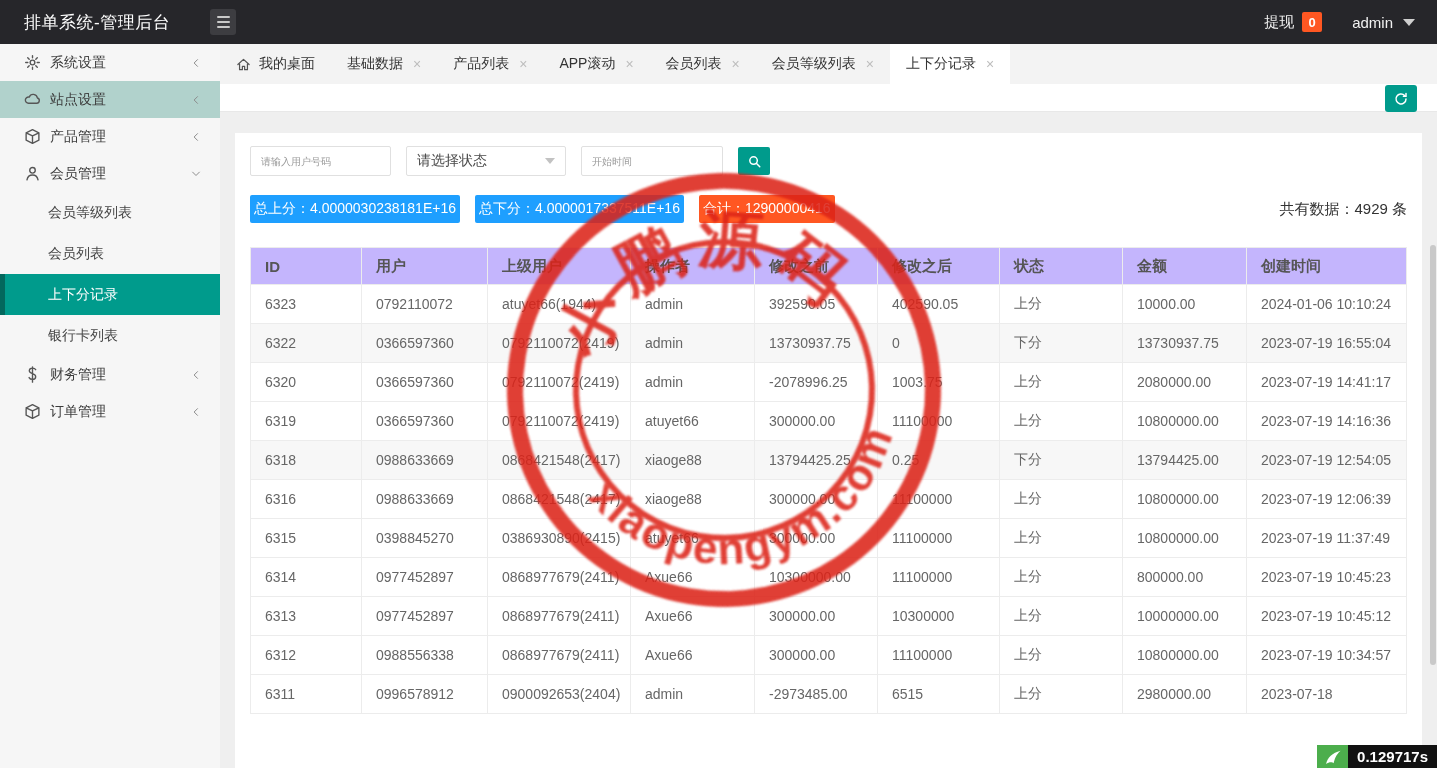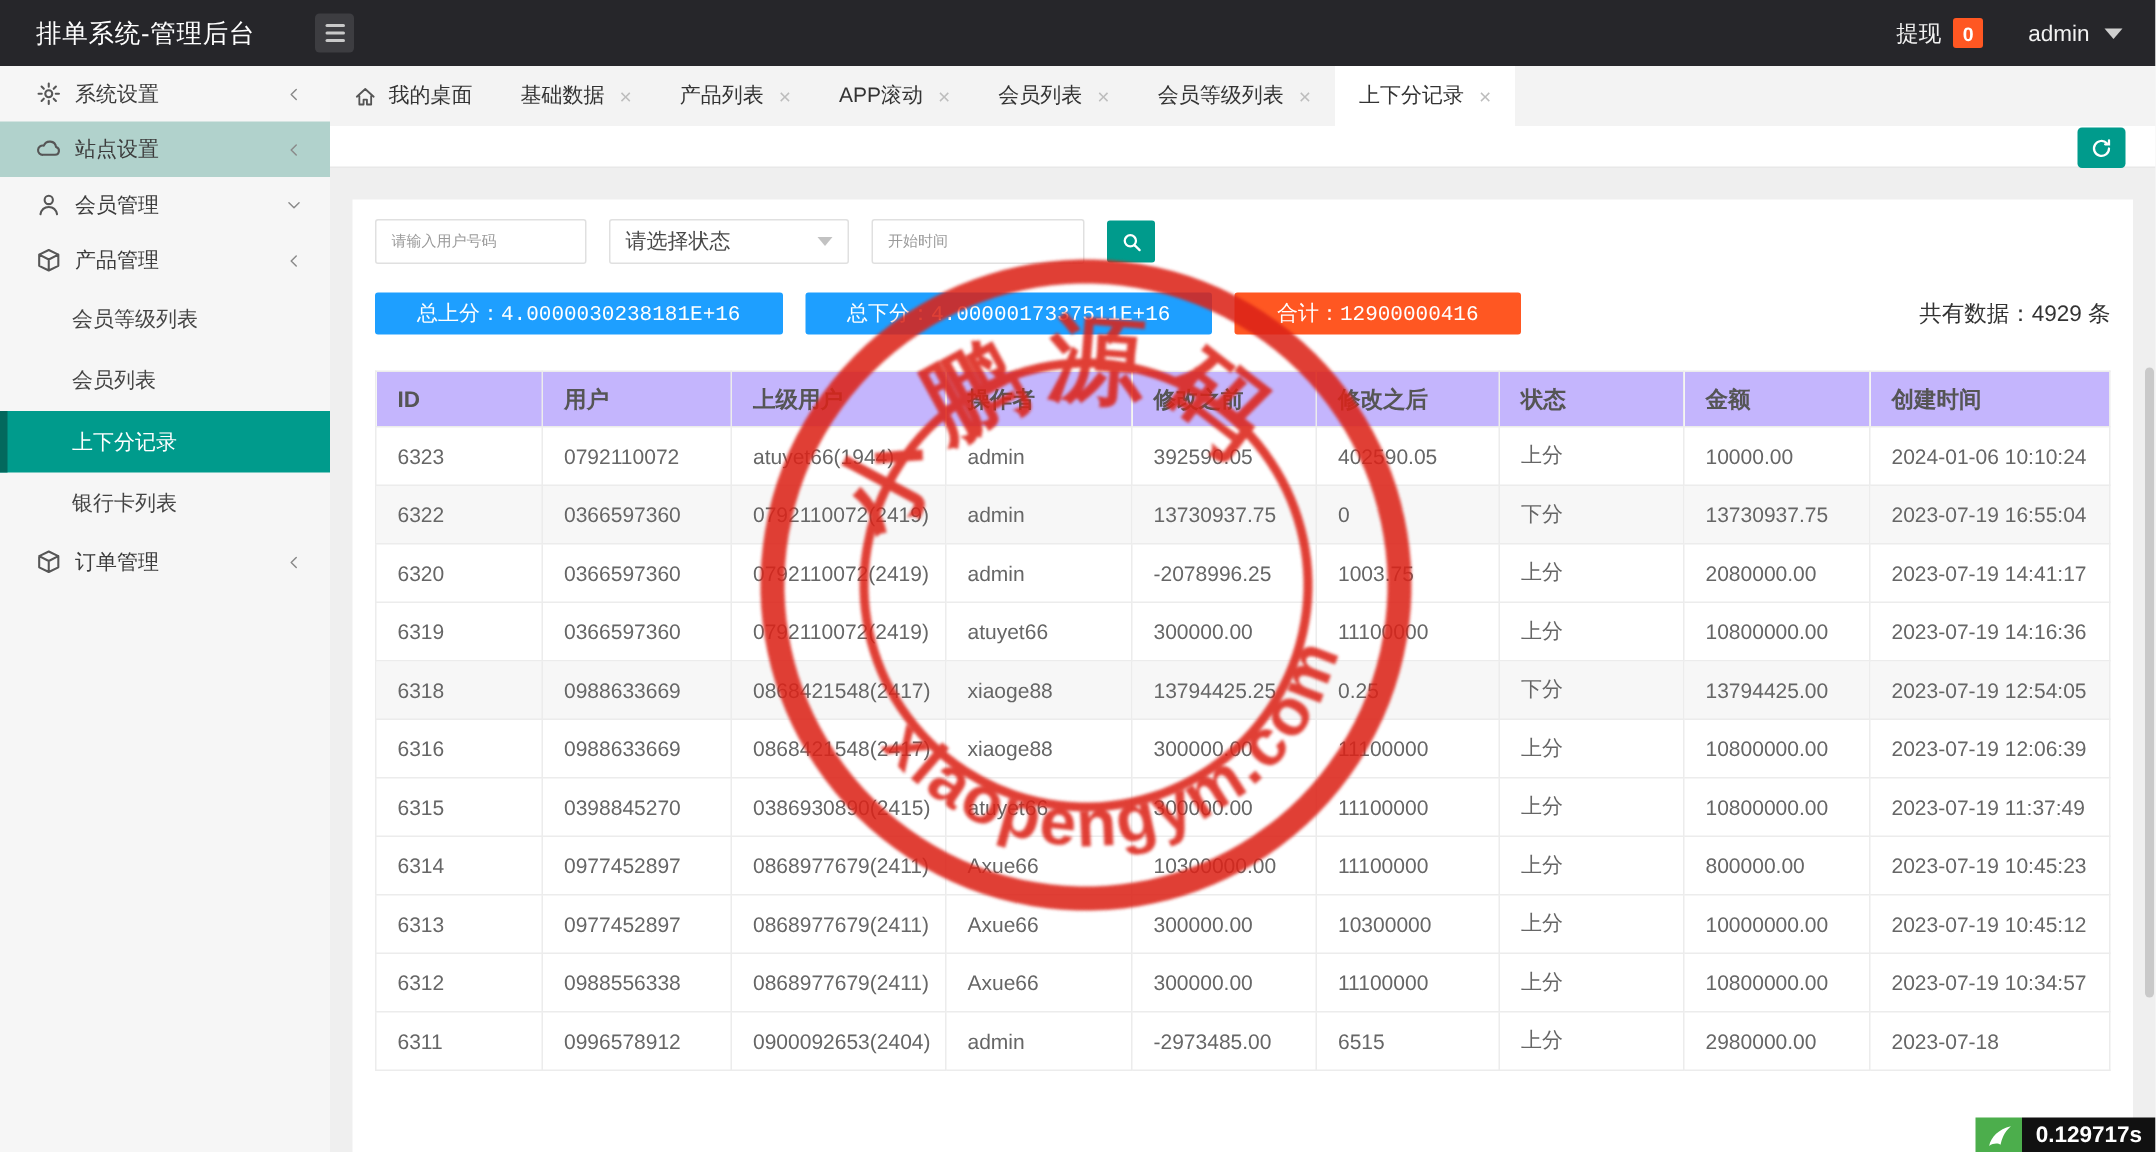--- a/index.html
+++ b/index.html
@@ -45,21 +45,21 @@
   .f-input { height:30px; border:1px solid #e0e0e0; border-radius:2px; padding:0 10px; font-size:10px; color:#333; font-family:inherit; outline:none; }
   .f-input::placeholder { color:#9a9a9a; }
   .f-user { width:141px; }
   .f-time { width:142px; }
   .f-select { width:160px; height:30px; border:1px solid #e0e0e0; border-radius:2px; padding:0 10px; font-size:14px; color:#4a4a4a; display:flex; align-items:center; cursor:pointer; position:relative; background:#fff; }
   .f-select .sel-caret { position:absolute; right:10px; width:0; height:0; border-left:5px solid transparent; border-right:5px solid transparent; border-top:6px solid #c2c2c2; }
   .search-btn { width:32px; height:28px; background:#009b8c; border:none; border-radius:2px; display:flex; align-items:center; justify-content:center; cursor:pointer; }
 
   
   .stats-row { display:flex; align-items:center; gap:15px; margin-top:19px; }
-  .stat-btn { height:28px; border:none; border-radius:2px; color:#fff; font-size:14px; padding:0 28px; display:flex; align-items:center; font-family:Liberation Mono, monospace; cursor:pointer; }
+  .stat-btn { height:28px; border:none; border-radius:2px; color:#fff; font-size:14px; padding:0 4px; display:flex; align-items:center; font-family:Liberation Sans, sans-serif; cursor:pointer; }
   .stat-blue { background:#1e9fff; }
   .stat-orange { background:#ff5722; }
   .total-count { margin-left:auto; font-size:15px; color:#333; }
 
   
   .tbl-wrap { margin-top:24px; }
   table { width:100%; border-collapse:collapse; table-layout:fixed; }
   th, td { border:1px solid #ececec; font-weight:normal; text-align:left; padding:0 14px; white-space:nowrap; overflow:hidden; }
   th { background:#c4b5fd; color:#555; font-size:15px; height:37px;font-weight:bold; }
   td { color:#666; font-size:14px; height:39px; }
@@ -121,48 +121,61 @@
           <span class="slabel">站点设置</span>
           <span class="sarrow">
             <svg width="12" height="12" viewBox="0 0 16 16" fill="none" stroke="currentColor" stroke-width="1.3" stroke-linecap="round" stroke-linejoin="round">
               <path d="M10 3.5 5.5 8l4.5 4.5"></path>
             </svg>
           </span>
         </div>
         <div class="side-item">
           <span class="sicon">
             <svg width="17" height="17" viewBox="0 0 16 16" fill="none" stroke="currentColor" stroke-width="1.3" stroke-linecap="round" stroke-linejoin="round">
+              <path d="M8 1.6 14 4.5v7L8 14.4 2 11.5v-7zM2 4.5l6 3 6-3M8 7.5v6.9"></path>
+            </svg>
+          </span>
+          <span class="slabel">产品管理</span>
+          <span class="sarrow">
+            <svg width="12" height="12" viewBox="0 0 16 16" fill="none" stroke="currentColor" stroke-width="1.3" stroke-linecap="round" stroke-linejoin="round">
+              <path d="M10 3.5 5.5 8l4.5 4.5"></path>
+            </svg>
+          </span>
+        </div>
+        <div class="side-item">
+          <span class="sicon">
+            <svg width="17" height="17" viewBox="0 0 16 16" fill="none" stroke="currentColor" stroke-width="1.3" stroke-linecap="round" stroke-linejoin="round">
               <circle cx="8" cy="5" r="2.6"></circle>
               <path d="M2.8 14c.6-3 2.7-4.6 5.2-4.6s4.6 1.6 5.2 4.6"></path>
             </svg>
           </span>
           <span class="slabel">会员管理</span>
           <span class="sarrow">
             <svg width="12" height="12" viewBox="0 0 16 16" fill="none" stroke="currentColor" stroke-width="1.3" stroke-linecap="round" stroke-linejoin="round">
               <path d="M3.5 5.5 8 10l4.5-4.5"></path>
-            </svg>
-          </span>
-        </div>
-        <div class="side-item">
-          <span class="sicon">
-            <svg width="17" height="17" viewBox="0 0 16 16" fill="none" stroke="currentColor" stroke-width="1.3" stroke-linecap="round" stroke-linejoin="round">
-              <path d="M8 1.6 14 4.5v7L8 14.4 2 11.5v-7zM2 4.5l6 3 6-3M8 7.5v6.9"></path>
-            </svg>
-          </span>
-          <span class="slabel">产品管理</span>
-          <span class="sarrow">
-            <svg width="12" height="12" viewBox="0 0 16 16" fill="none" stroke="currentColor" stroke-width="1.3" stroke-linecap="round" stroke-linejoin="round">
-              <path d="M10 3.5 5.5 8l4.5 4.5"></path>
             </svg>
           </span>
         </div>
         <div class="sub-item">会员等级列表</div>
         <div class="sub-item">会员列表</div>
         <div class="sub-item active">上下分记录</div>
         <div class="sub-item">银行卡列表</div>
+        <div class="side-item">
+          <span class="sicon">
+            <svg width="17" height="17" viewBox="0 0 16 16" fill="none" stroke="currentColor" stroke-width="1.3" stroke-linecap="round" stroke-linejoin="round">
+              <path d="M11 3.5c-.6-1-1.7-1.5-3-1.5-1.8 0-3 1-3 2.5C5 7.8 11 6.6 11 10c0 1.6-1.3 2.6-3 2.6-1.4 0-2.6-.6-3.2-1.7M8 .8v14.4"></path>
+            </svg>
+          </span>
+          <span class="slabel">财务管理</span>
+          <span class="sarrow">
+            <svg width="12" height="12" viewBox="0 0 16 16" fill="none" stroke="currentColor" stroke-width="1.3" stroke-linecap="round" stroke-linejoin="round">
+              <path d="M10 3.5 5.5 8l4.5 4.5"></path>
+            </svg>
+          </span>
+        </div>
         <div class="side-item">
           <span class="sicon">
             <svg width="17" height="17" viewBox="0 0 16 16" fill="none" stroke="currentColor" stroke-width="1.3" stroke-linecap="round" stroke-linejoin="round">
               <path d="M8 1.6 14 4.5v7L8 14.4 2 11.5v-7zM2 4.5l6 3 6-3M8 7.5v6.9"></path>
             </svg>
           </span>
           <span class="slabel">订单管理</span>
           <span class="sarrow">
             <svg width="12" height="12" viewBox="0 0 16 16" fill="none" stroke="currentColor" stroke-width="1.3" stroke-linecap="round" stroke-linejoin="round">
               <path d="M10 3.5 5.5 8l4.5 4.5"></path>

